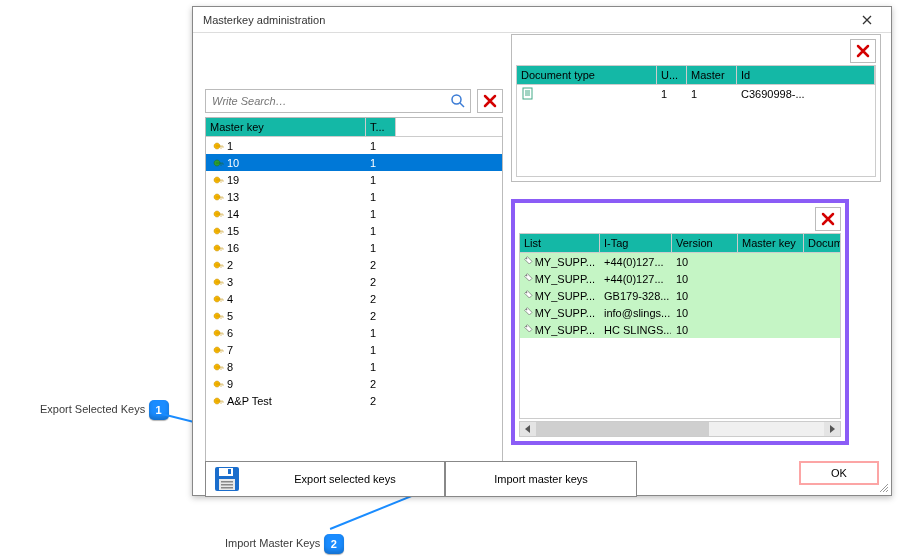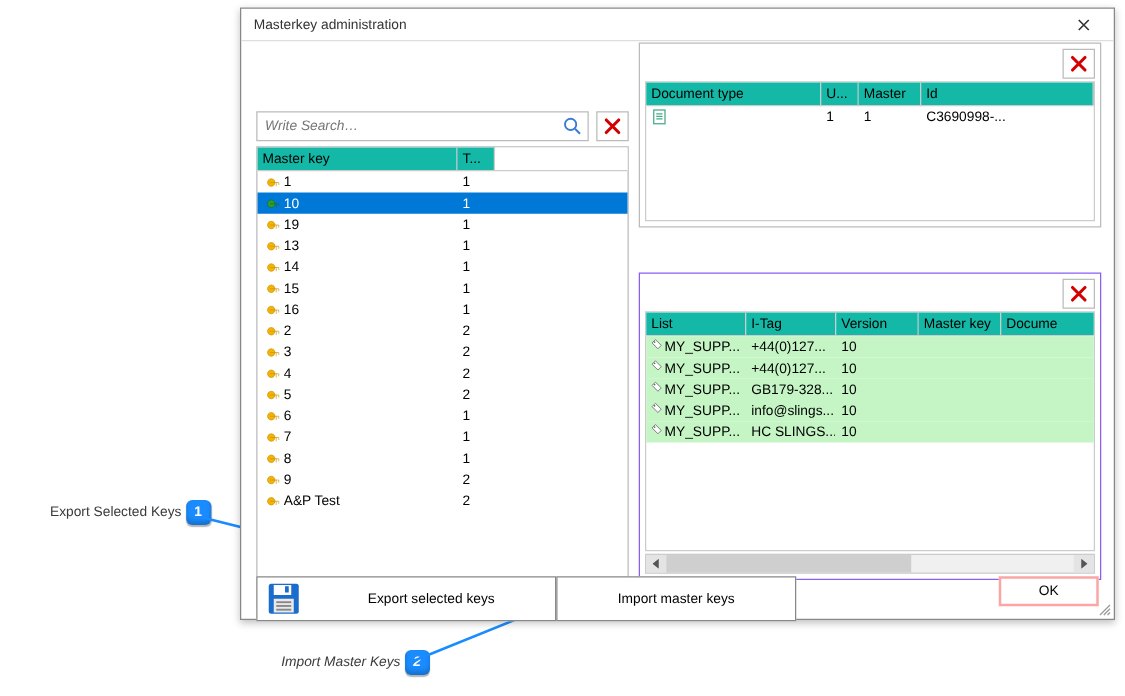--- a/index.html
+++ b/index.html
@@ -24,23 +24,22 @@
   .body { position: relative; height: calc(100% - 26px); padding: 12px; }
   
   .panel-left {
     position: absolute; left: 12px; top: 12px; width: 298px; height: 400px;
   }
   .panel-right-top {
     position: absolute; left: 318px; top: 1px; width: 370px; height: 148px;
     border: 1px solid #bbb;
   }
   .panel-right-bot {
-    position: absolute; left: 318px; top: 166px; width: 370px; height: 246px;
-    border: 1px solid #8b5cf6;
-    margin-top: 19px;
+    position: absolute; left: 318px; top: 166px; width: 338px; height: 246px;
+    border: 4px solid #8b5cf6;
   }
   
   .searchrow { display:flex; gap:6px;margin-top:44px; }
   .searchbox {
     flex:1; height:24px; border:1px solid #bbb; display:flex; align-items:center;
     background:#fff; padding:0 4px;
   }
   .searchbox input {
     flex:1; border:none; outline:none; color:#888; font-style:italic; font-size:11px;
     background:transparent;
@@ -132,21 +131,21 @@
 </style>
 </head>
 <body>
 
 <div class="callout-label" style="left:8px; top:400px;">
   <span>Export Selected Keys</span>
   <span class="callout-badge">1</span>
 </div>
 <div class="callout-line" style="left:162px; top:413px; width:140px; transform:rotate(14deg);"></div>
 
-<div class="callout-label" style="left:193px; top:520px;font-style:italic;">
+<div class="callout-label" style="left:193px; top:534px;">
   <span>Import Master Keys</span>
   <span class="callout-badge">2</span>
 </div>
 <div class="callout-line" style="left:330px; top:528px; width:210px; transform:rotate(-22deg);"></div>
 
 <div class="dialog">
   <div class="titlebar">
     <span class="title">Masterkey administration</span>
     <span class="closex">
       <svg viewBox="0 0 10 10">

